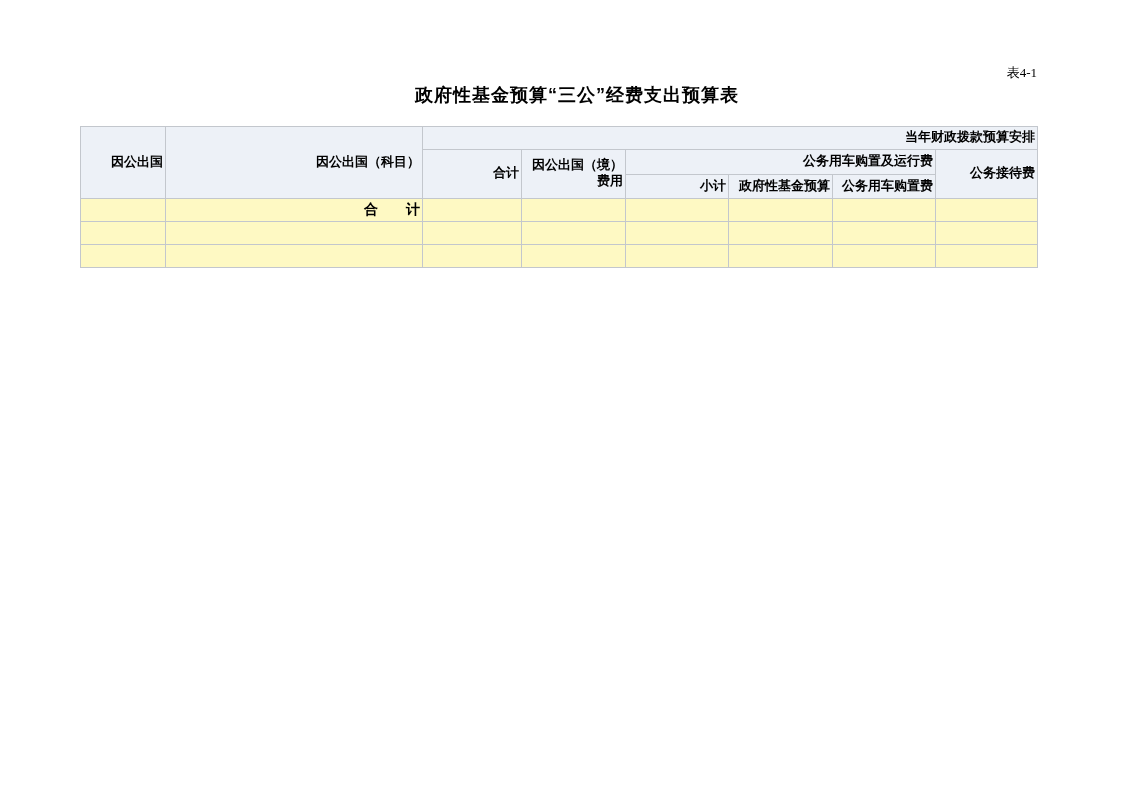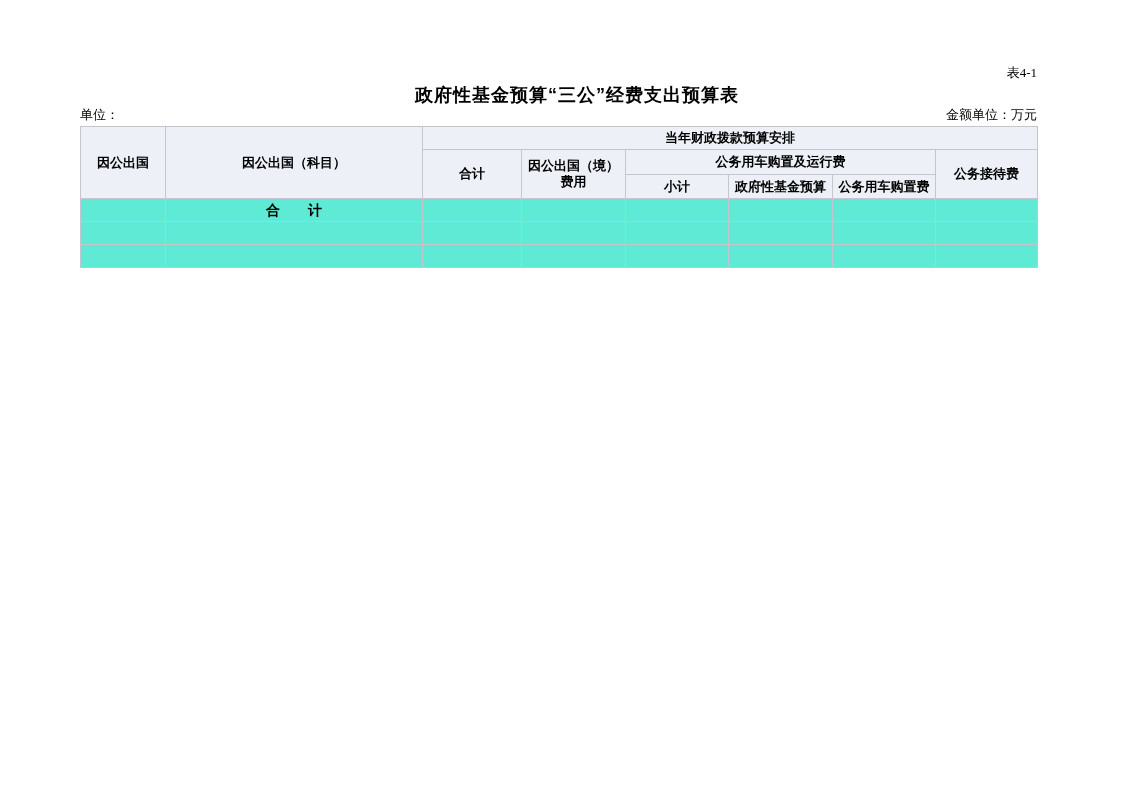--- a/index.html
+++ b/index.html
@@ -49,54 +49,51 @@
     position: absolute;
     top: 126px;
     left: 80px;
     width: 957px;
     border-collapse: collapse;
     table-layout: fixed;
   }
   .budget th, .budget td {
     border: 1px solid #c3c7cd;
     padding: 1px 2px;
-    text-align: center;
+    text-align: right;
     vertical-align: middle;
     font-size: 13px;
     line-height: 16px;
     overflow: hidden;
     word-break: break-all;
+    font-family: Liberation Mono, monospace;
   }
   .budget thead th {
     background: #edf1f7;
     font-weight: bold;
   }
-  .budget td { background: #5eead4; }
+  .budget td { background: #fef9c3; }
   .budget tr.hdr-1 { height: 23px; }
   .budget tr.hdr-2 { height: 25px; }
   .budget tr.hdr-3 { height: 24px; }
   .budget tr.body-row { height: 23px; }
   .budget td.name-cell {
     font-weight: bold;
     font-size: 14px;
   }
 </style>
 </head>
 <body>
 
 <div class="page">
 
   <div class="corner-label">表4-1</div>
 
   <div class="doc-title">政府性基金预算“三公”经费支出预算表</div>
 
-  <div class="meta-row">
-    <span>单位：</span>
-    <span>金额单位：万元</span>
-  </div>
 
   <table class="budget">
     <colgroup>
       <col style="width:85px">
       <col style="width:257px">
       <col style="width:99px">
       <col style="width:104px">
       <col style="width:103px">
       <col style="width:104px">
       <col style="width:103px">

